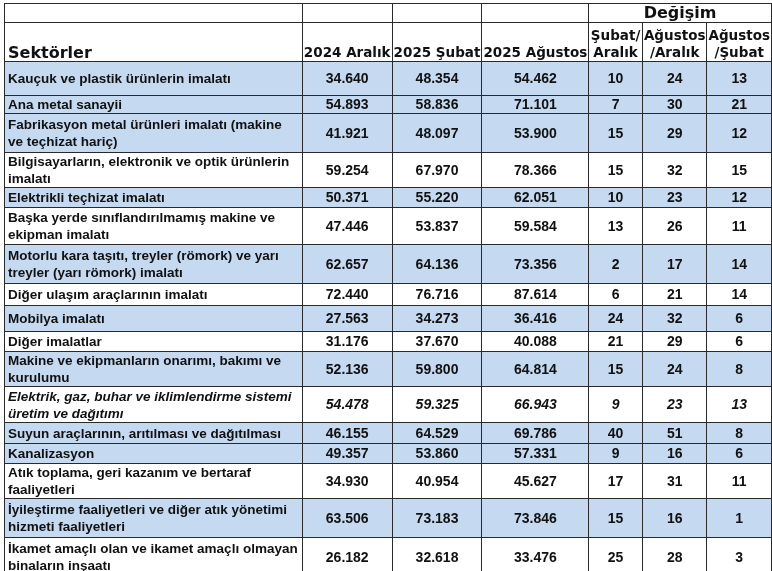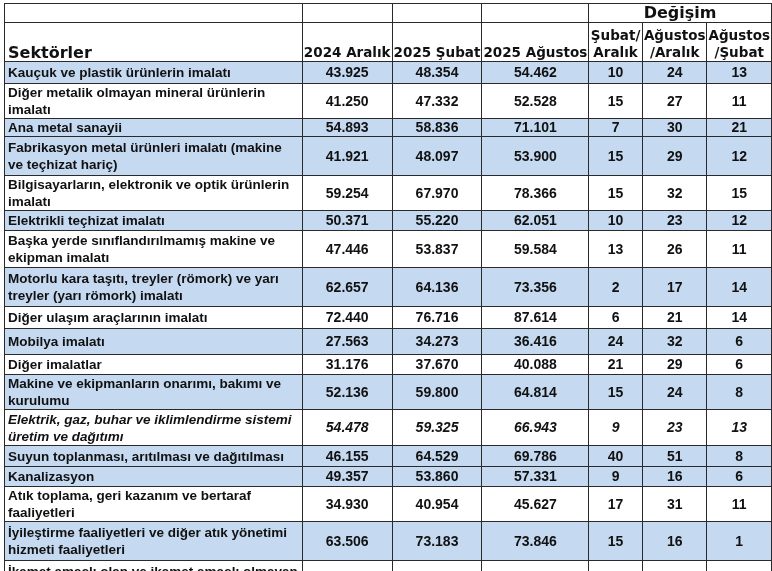--- a/index.html
+++ b/index.html
@@ -52,37 +52,28 @@
         <th class="sector-h">Sektörler</th>
         <th class="num-h">2024 Aralık</th>
         <th class="num-h">2025 Şubat</th>
         <th class="num-h">2025 Ağustos</th>
         <th class="chg-h">Şubat/ Aralık</th>
         <th class="chg-h">Ağustos /Aralık</th>
         <th class="chg-h">Ağustos /Şubat</th>
       </tr>
     </thead>
     <tbody id="tbody">
-        <tr class="blue" style="height: 22px;">
+        <tr class="blue" style="height: 34px;">
           <td class="sector">Kauçuk ve plastik ürünlerin imalatı</td>
-          <td class="num">43.925</td>
+          <td class="num">34.640</td>
           <td class="num">48.354</td>
           <td class="num">54.462</td>
           <td class="num">10</td>
           <td class="num">24</td>
           <td class="num">13</td>
-        </tr>
-        <tr class="white" style="height: 19px;">
-          <td class="sector">Diğer metalik olmayan mineral ürünlerin imalatı</td>
-          <td class="num">41.250</td>
-          <td class="num">47.332</td>
-          <td class="num">52.528</td>
-          <td class="num">15</td>
-          <td class="num">27</td>
-          <td class="num">11</td>
         </tr>
         <tr class="blue" style="height: 18px;">
           <td class="sector">Ana metal sanayii</td>
           <td class="num">54.893</td>
           <td class="num">58.836</td>
           <td class="num">71.101</td>
           <td class="num">7</td>
           <td class="num">30</td>
           <td class="num">21</td>
         </tr>
@@ -170,21 +161,21 @@
         <tr class="white" style="height: 36px; font-style: italic;">
           <td class="sector">Elektrik, gaz, buhar ve iklimlendirme sistemi üretim ve dağıtımı</td>
           <td class="num">54.478</td>
           <td class="num">59.325</td>
           <td class="num">66.943</td>
           <td class="num">9</td>
           <td class="num">23</td>
           <td class="num">13</td>
         </tr>
         <tr class="blue" style="height: 21px;">
-          <td class="sector">Suyun toplanması, arıtılması ve dağıtılması</td>
+          <td class="sector">Suyun araçlarının, arıtılması ve dağıtılması</td>
           <td class="num">46.155</td>
           <td class="num">64.529</td>
           <td class="num">69.786</td>
           <td class="num">40</td>
           <td class="num">51</td>
           <td class="num">8</td>
         </tr>
         <tr class="blue" style="height: 20px;">
           <td class="sector">Kanalizasyon</td>
           <td class="num">49.357</td>

